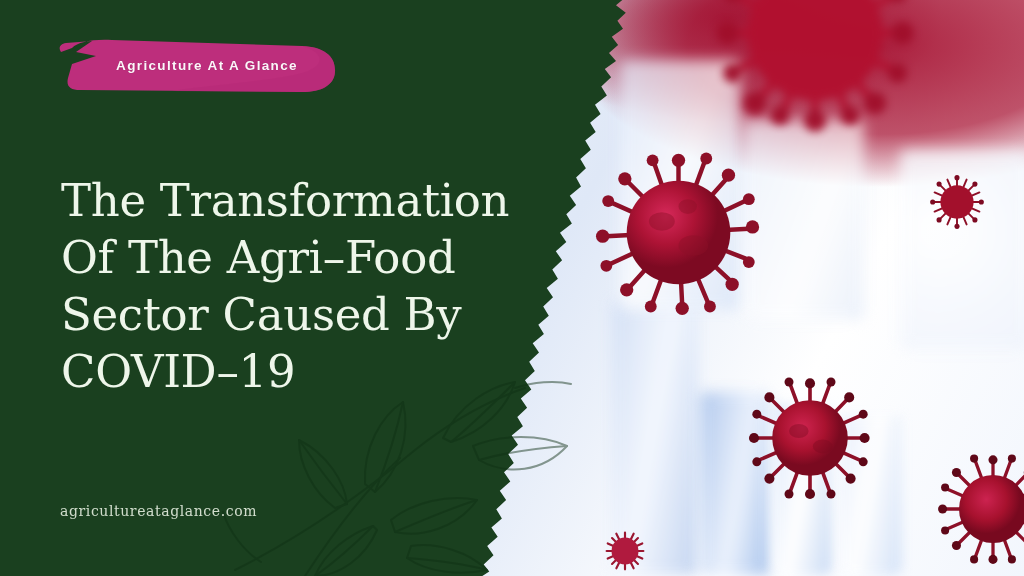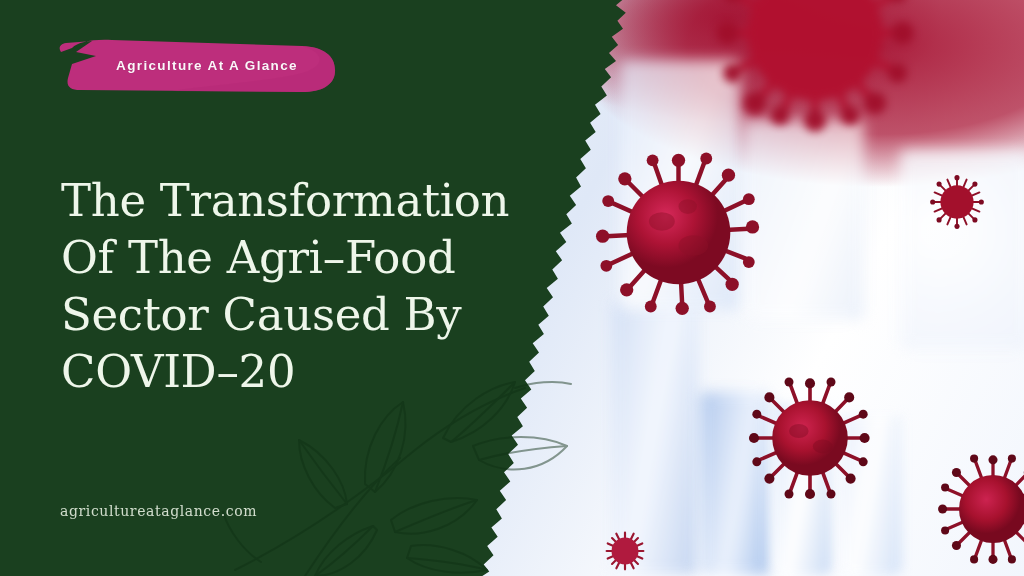--- a/index.html
+++ b/index.html
@@ -442,17 +442,17 @@
                L 60,6 C 40,5 26,8 20,14 Z" fill="#bd2e7c"></path>
       <path d="M250,12 C 272,13 284,22 283,38 C 282,52 268,59 246,58
                L 120,57 C 150,52 210,48 246,40 C 272,34 276,20 250,12 Z" fill="#b62a76" opacity=".55"></path>
     </svg>
     <div class="badge-text">Agriculture At A Glance</div>
   </div>
 
   <div class="headline">The Transformation
 Of The Agri–Food
 Sector Caused By
-COVID–20</div>
+COVID–19</div>
 
   <div class="site-url">agricultureataglance.com</div>
 
 </div>
 
 </body></html>

